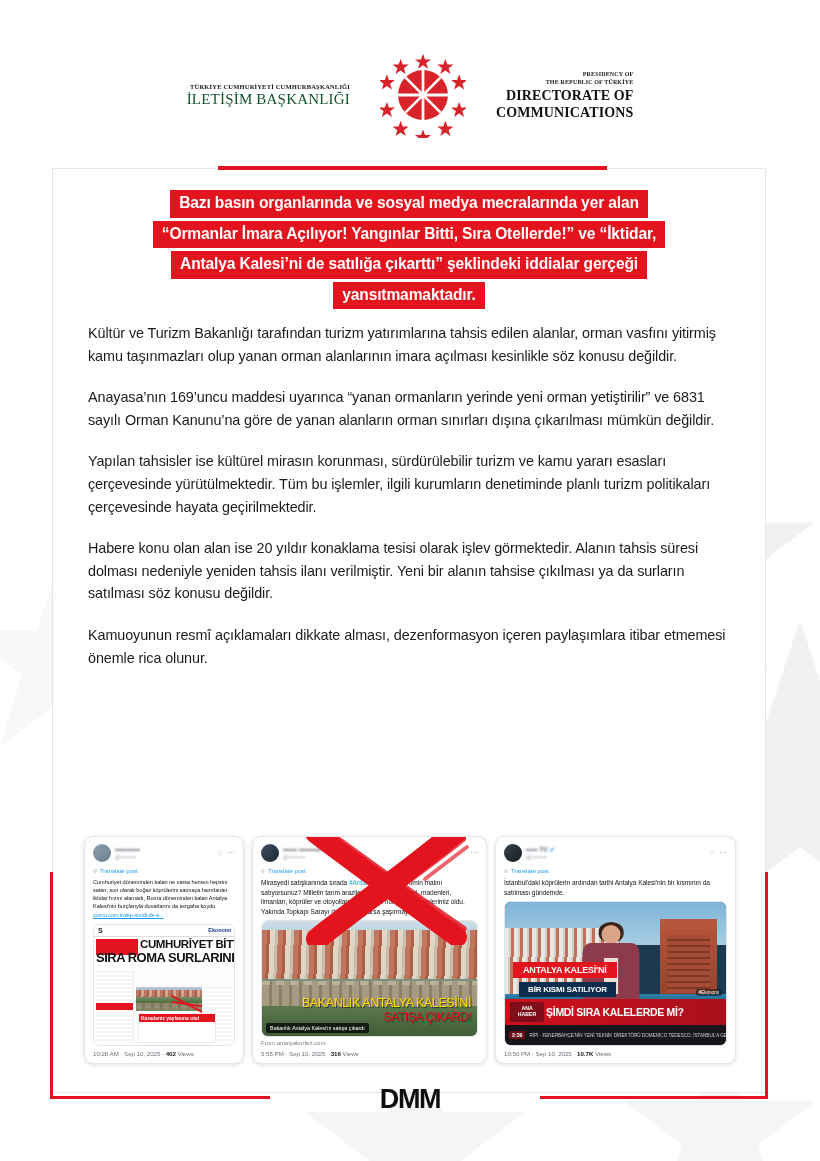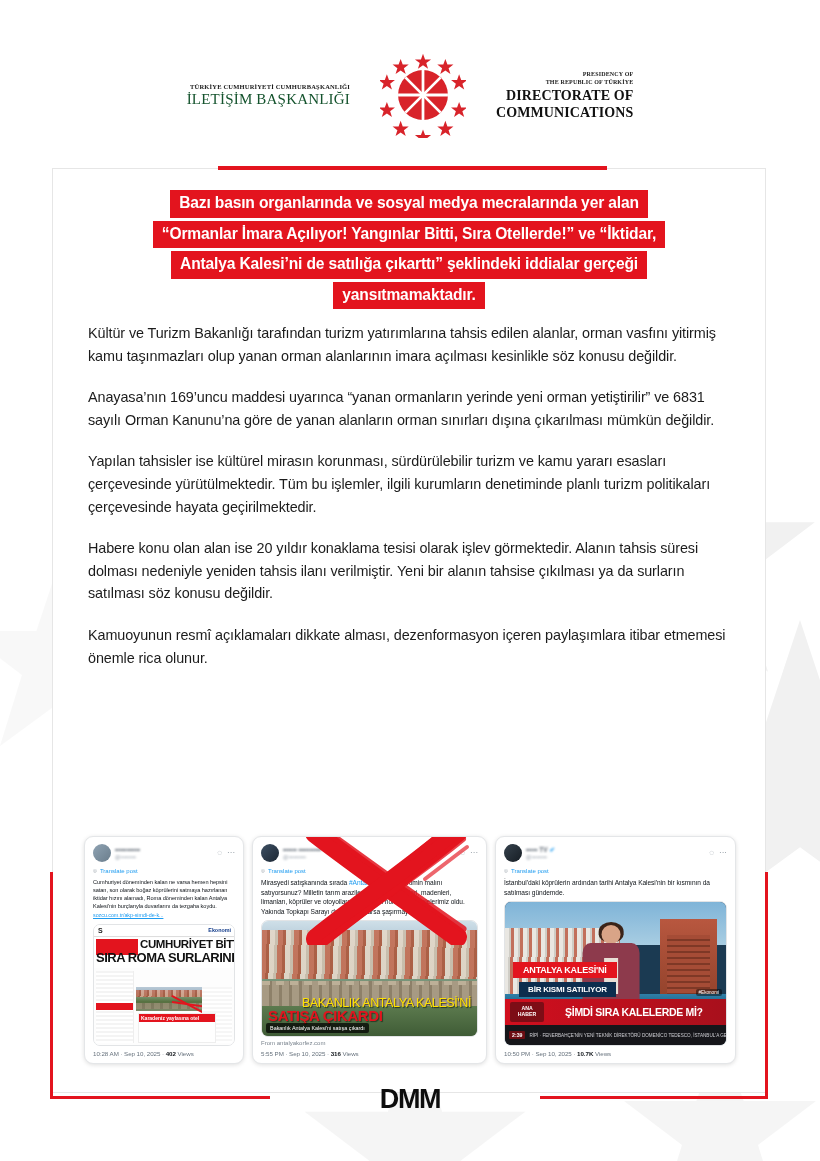--- a/index.html
+++ b/index.html
@@ -223,22 +223,22 @@
   .ant-wall { position: absolute; left: 0; right: 0; top: 52%; height: 24%;
     background: repeating-linear-gradient(90deg,#a79a83 0 7px,#8d8069 7px 10px);
   }
   .ant-wall::after { content:""; position:absolute; left:0; right:0; top:0; height:14%;
     background: repeating-linear-gradient(90deg,#bdb098 0 8px,transparent 8px 14px); }
   .ant-green { position: absolute; left: 0; right: 0; bottom: 0; height: 26%;
     background: linear-gradient(180deg,#5c7a4e,#3f5c36); }
   .ant-t1 { position: absolute; left: 6px; right: 6px; bottom: 26px; text-align: right;
     font-size: 12.5px; font-weight: 400; color: #ffe200; letter-spacing: -0.4px;
     text-shadow: 1px 1px 1px rgba(0,0,0,.6); }
-  .ant-t2 { position: absolute; left: 6px; right: 6px; bottom: 12px; text-align: left;
-    font-size: 15px; font-weight: 700; color: var(--red); letter-spacing: -0.4px;
+  .ant-t2 { position: absolute; left: 6px; right: 6px; bottom: 12px; text-align: right;
+    font-size: 12px; font-weight: 400; color: var(--red); letter-spacing: -0.4px;
     text-shadow: 1px 1px 1px rgba(0,0,0,.45); }
   .ant-cap { position: absolute; left: 4px; bottom: 3px;
     background: rgba(0,0,0,.72); color: #fff; font-size: 5.4px;
     padding: 2px 4px; border-radius: 2px; }
 
   
   .tv { position: absolute; inset: 0; background: #1b3a52; }
   .tv-sky { position: absolute; left:0; right:0; top:0; height: 30%;
     background: linear-gradient(180deg,#7fb4d8,#a8cde2); }
   .tv-city { position: absolute; left: 0; width: 52%; top: 18%; bottom: 26%;
@@ -266,21 +266,21 @@
     letter-spacing: -0.2px; }
   .tv-band2 { position: absolute; left: 14px; top: 56%; padding: 3px 9px;
     background: #0d2d4e; color: #fff; font-size: 8px; font-weight: 800;
     letter-spacing: -0.2px; }
   .tv-lower { position: absolute; left: 0; right: 0; bottom: 14%; height: 18%;
     background: linear-gradient(90deg,#d10f1e,#a8101c); display: flex; align-items: center; }
   .tv-anahaber { width: 34px; height: 76%; margin-left: 5px; background: #7d0d16;
     color: #fff; font-size: 5.2px; font-weight: 800; display: flex; flex-direction: column;
     align-items: center; justify-content: center; line-height: 1.1; border-radius: 2px; }
   .tv-title { flex: 1; color: #fff; font-size: 10.5px; font-weight: 800;
-    padding-left: 21px; letter-spacing: -0.3px; }
+    padding-left: 2px; letter-spacing: -0.3px; }
   .tv-ticker { position: absolute; left: 0; right: 0; bottom: 0; height: 14%;
     background: #16161a; color: #cfcfd4; font-size: 4.6px;
     display: flex; align-items: center; gap: 4px; padding-left: 4px; overflow: hidden;
     white-space: nowrap; }
   .tv-clock { background: #6b0d13; color: #fff; font-size: 5.2px; font-weight: 700;
     padding: 1px 3px; border-radius: 1px; }
   .tv-wm { position: absolute; right: 4px; bottom: 34%; font-size: 4.6px;
     color: #fff; background: rgba(0,0,0,.45); padding: 1px 3px; border-radius: 2px; }
 
   

